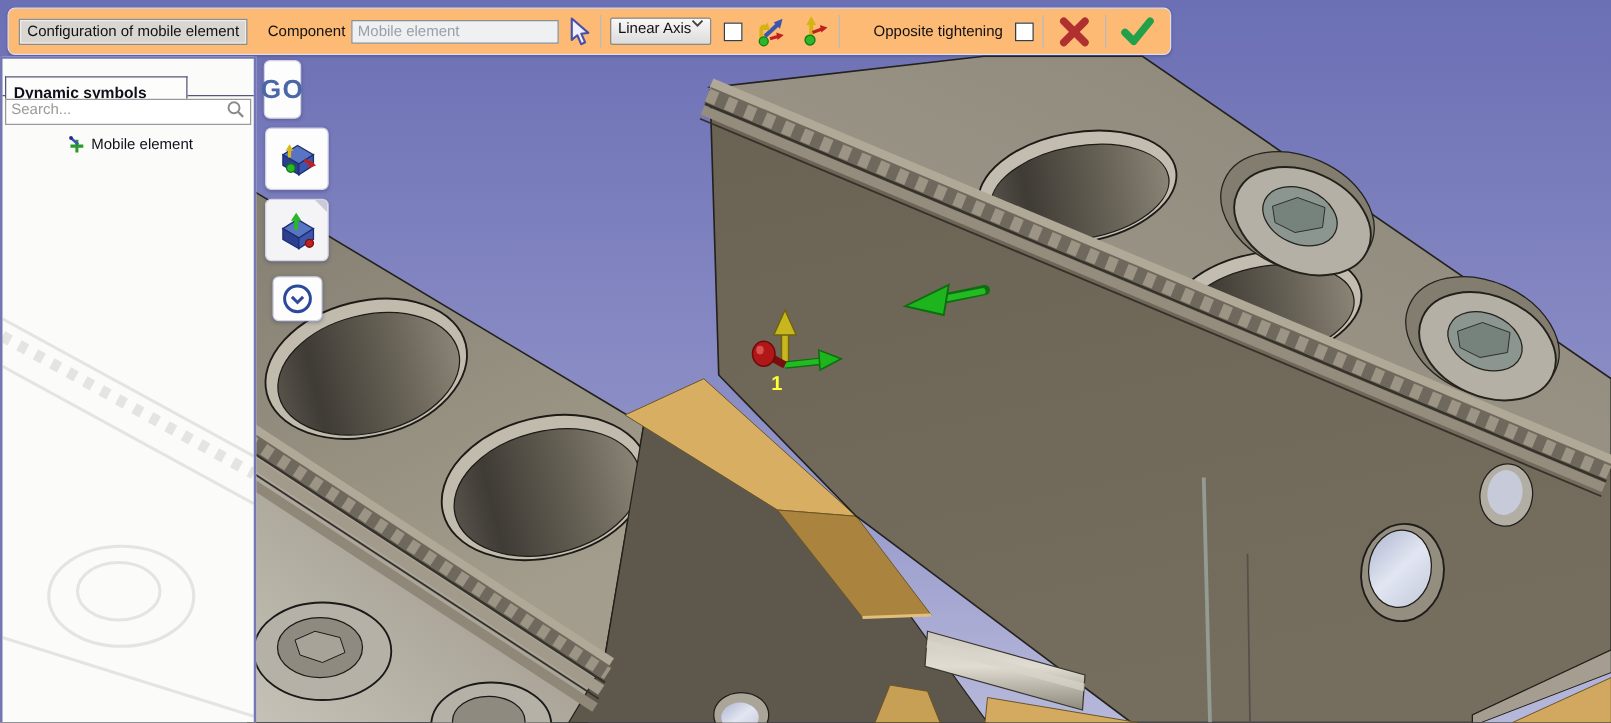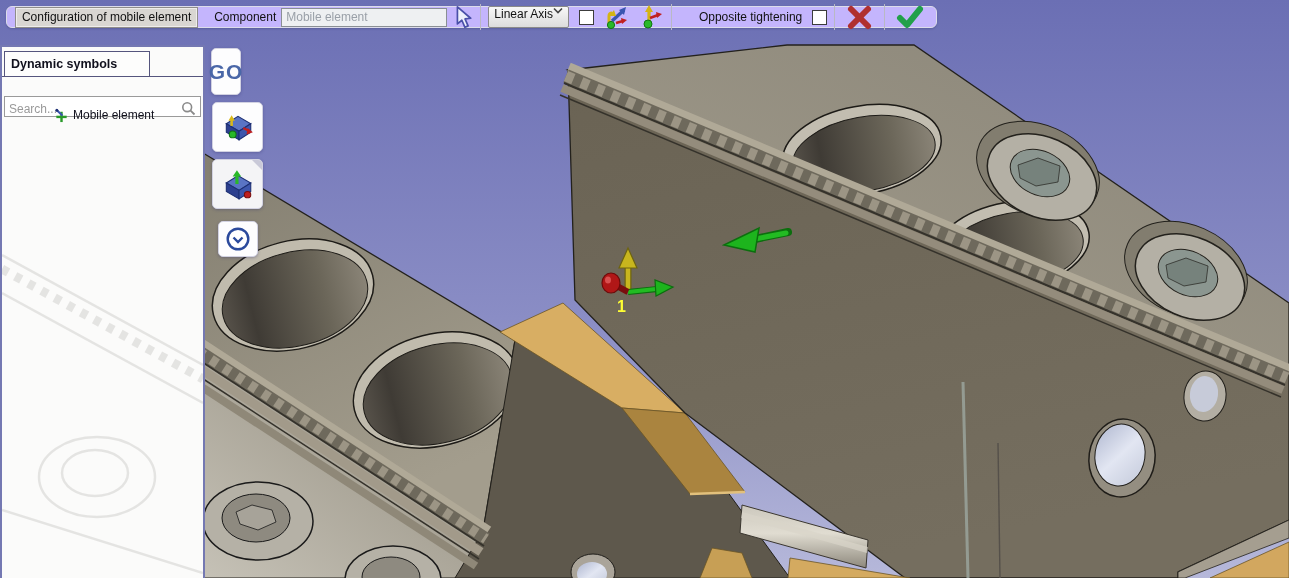--- a/index.html
+++ b/index.html
@@ -2,22 +2,22 @@
 <html><head>
 <meta charset="utf-8">
 <style>
   html,body{margin:0;padding:0;background:#555;}
   .app{position:relative;width:1289px;height:578px;overflow:hidden;
        font-family:"Liberation Sans",sans-serif;user-select:none;}
   .app svg{display:block;}
   
   #scene{position:absolute;left:0;top:0;width:1289px;height:578px;}
   
-  .toolbar{position:absolute;left:6px;top:6px;width:931px;height:22px;
-    background:#c4b5fd;border:1px solid #dcdcea;border-radius:6px;
+  .toolbar{position:absolute;left:6px;top:6px;width:931px;height:38px;
+    background:#fdba74;border:1px solid #dcdcea;border-radius:6px;
     display:flex;align-items:center;padding:0 8px;box-sizing:border-box;
     box-shadow:0 1px 2px rgba(40,40,90,.25);}
   .tb-title{width:212px;height:19px;background:#d9d6d2;border:1px solid #8f8d8a;
     box-shadow:inset 0 0 0 1px #efedeb;display:flex;align-items:center;justify-content:center;
     font-size:12px;color:#111;}
   .tb-label{margin-left:16px;font-size:12px;color:#111;white-space:nowrap;}
   .tb-input{margin-left:5px;width:192px;height:19px;background:#eef0f2;border:1px solid #8a8f94;
     display:flex;align-items:center;padding:0 4px;box-sizing:border-box;
     font-size:12px;color:#9aa0a8;white-space:nowrap;overflow:hidden;}
   .tb-sep{width:1px;height:26px;background:#b9b9c4;margin:0 7px;}
@@ -27,25 +27,25 @@
     padding:0 5px;box-sizing:border-box;font-size:12px;color:#111;}
   .tb-dropdown .dd-text{flex:1;white-space:nowrap;}
   .cb{width:13px;height:13px;background:#fff;border:1px solid #3c3c3c;margin-left:10px;flex:0 0 auto;}
   .tb-ico{margin-left:8px;flex:0 0 auto;}
   .tb-opp{margin-left:20px;font-size:12px;color:#111;white-space:nowrap;}
   .tb-btn{margin-left:4px;margin-right:4px;flex:0 0 auto;cursor:pointer;}
   
   .panel{position:absolute;left:0;top:45px;width:205px;height:533px;box-sizing:border-box;
     background:#fbfbfa;border:2px solid #7478b2;border-bottom:none;}
   .tab-row{position:relative;height:29px;border-bottom:1px solid #55557d;}
-  .tab{position:absolute;left:2px;top:4px;width:146px;height:25px;background:#fdfdfc;
+  .tab{position:absolute;left:2px;top:14px;width:146px;height:25px;background:#fdfdfc;
     border:1px solid #55557d;border-bottom:none;display:flex;align-items:center;
     padding-left:6px;box-sizing:border-box;font-size:12.5px;font-weight:bold;color:#10101c;}
-  .search{position:absolute;left:2px;top:49px;width:197px;height:21px;background:#fff;
-    border:1px solid #9a9a9a;display:flex;align-items:flex-end;padding:0 4px;box-sizing:border-box;}
+  .search{position:absolute;left:2px;top:32px;width:197px;height:21px;background:#fff;
+    border:1px solid #9a9a9a;display:flex;align-items:flex-start;padding:0 4px;box-sizing:border-box;}
   .search .ph{flex:1;font-size:12px;color:#9a9a9a;}
   .tree{position:absolute;left:0px;top:60px;width:201px;}
   .trow{height:16px;display:flex;align-items:center;font-size:12px;color:#10101c;cursor:default;}
   .trow.sel{background:#cdcdd3;}
   .trow .chev{margin-left:6px;width:12px;}
   .trow .ticon{margin-left:6px;}
   .trow .tlabel{margin-left:4px;white-space:nowrap;}
   .trow.child .ticon{margin-left:52px;}
   .ghost{position:absolute;left:0;top:118px;opacity:.13;}
   

